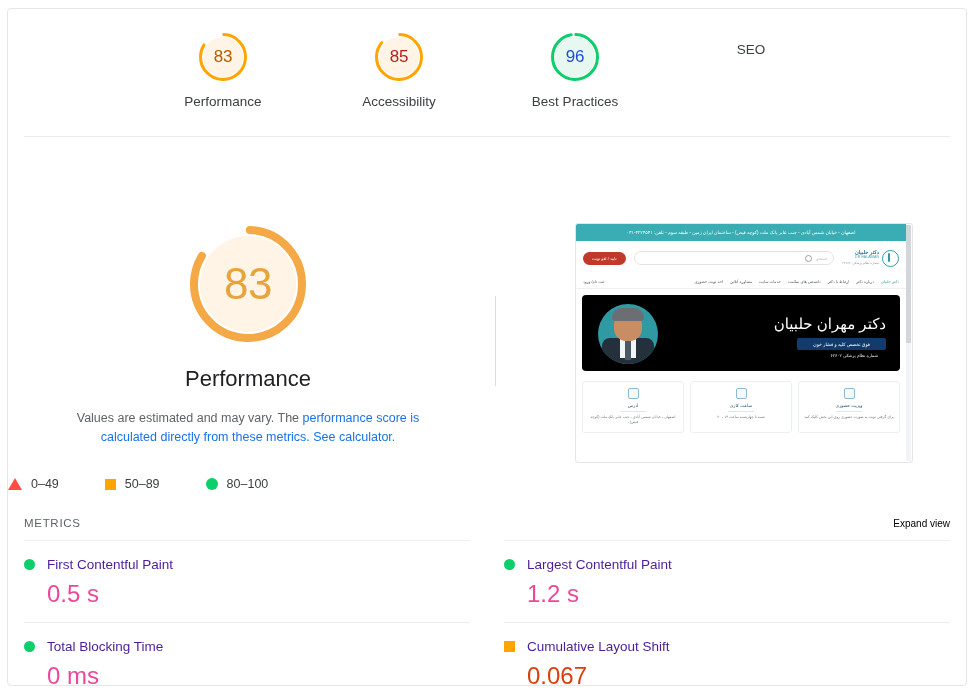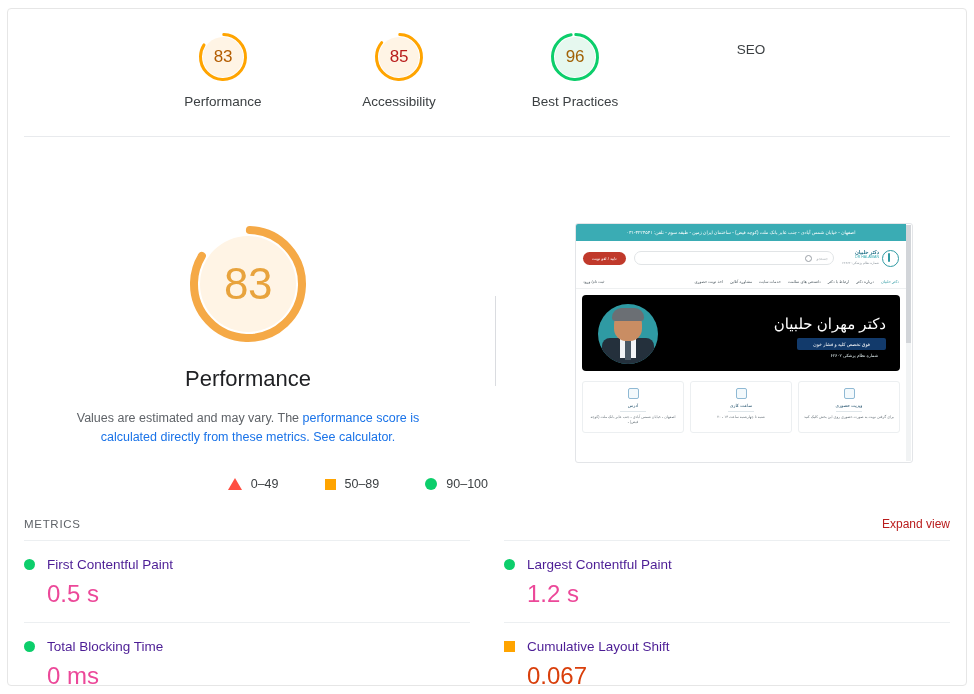--- a/index.html
+++ b/index.html
@@ -122,21 +122,21 @@
     color: #1a73e8;
     text-decoration: none;
   }
 
   .legend {
     position: absolute;
     left: 0;
     top: 468px;
     width: 480px;
     display: flex;
-    justify-content: flex-end;
+    justify-content: flex-start;
     align-items: center;
     gap: 46px;
     font-size: 12.5px;
     color: #3c4043;
   }
   .legend-item { display: flex; align-items: center; gap: 9px; }
   .tri {
     width: 0; height: 0;
     border-left: 7px solid transparent;
     border-right: 7px solid transparent;
@@ -366,22 +366,22 @@
     display: flex;
     align-items: center;
     justify-content: space-between;
   }
   .metrics-title {
     font-size: 11.5px;
     letter-spacing: 0.7px;
     color: #5f6368;
   }
   .expand-view {
-    font-size: 12px;
-    color: #b91c1c;
+    font-size: 10px;
+    color: #000000;
     cursor: pointer;
   }
   .metrics-grid {
     position: absolute;
     left: 16px;
     top: 531px;
     width: 926px;
     display: grid;
     grid-template-columns: 1fr 1fr;
     column-gap: 34px;
@@ -435,21 +435,21 @@
         </div>
         <div class="mini-label">Accessibility</div>
       </div>
 
       <div class="mini-gauge">
         <div class="mini-ring">
           <svg width="52" height="52" viewBox="0 0 52 52">
             <circle cx="26" cy="26" r="20" fill="#e6f8ef"></circle>
             <circle cx="26" cy="26" r="22.5" fill="none" stroke="#0cce6b" stroke-width="3" stroke-linecap="round" stroke-dasharray="135.7 141.4" transform="rotate(-88 26 26)"></circle>
           </svg>
-          <div class="mini-score" style="color:#a16207">96</div>
+          <div class="mini-score" style="color:#1d4ed8">96</div>
         </div>
         <div class="mini-label">Best Practices</div>
       </div>
 
       <div class="mini-gauge">
         <div class="mini-label">SEO</div>
       </div>
 
     </div>
 
@@ -473,21 +473,21 @@
       <div class="legend-item">
         <span class="tri"></span>
         <span>0–49</span>
       </div>
       <div class="legend-item">
         <span class="sq"></span>
         <span>50–89</span>
       </div>
       <div class="legend-item">
         <span class="circ"></span>
-        <span>90–100</span>
+        <span>80–100</span>
       </div>
     </div>
 
     <div class="v-divider"></div>
 
     <div class="thumb-wrap">
       <div class="t-inner">
         <div class="t-topbar">اصفهان - خیابان شمس آبادی - جنب عابر بانک ملت (کوچه فیض) - ساختمان ایران زمین - طبقه سوم - تلفن: ۳۲۲۴۵۴۱-۰۳۱</div>
         <div class="t-header">
           <div class="t-logo">

